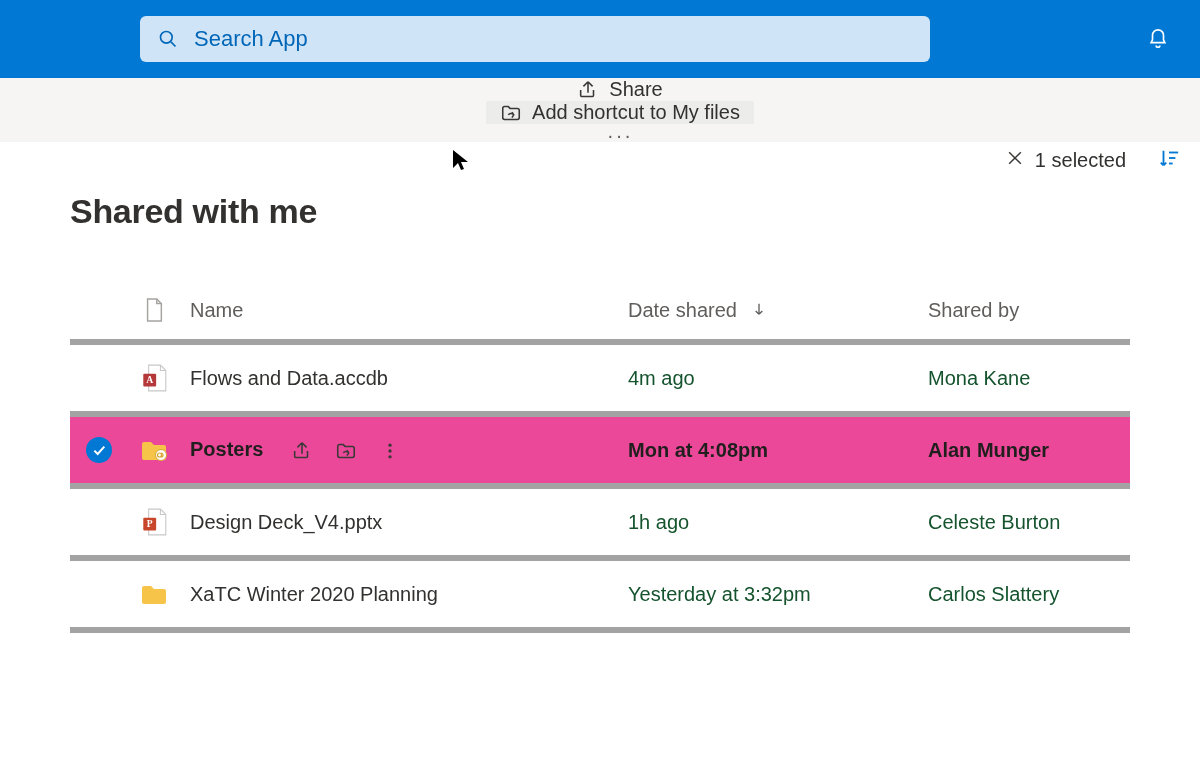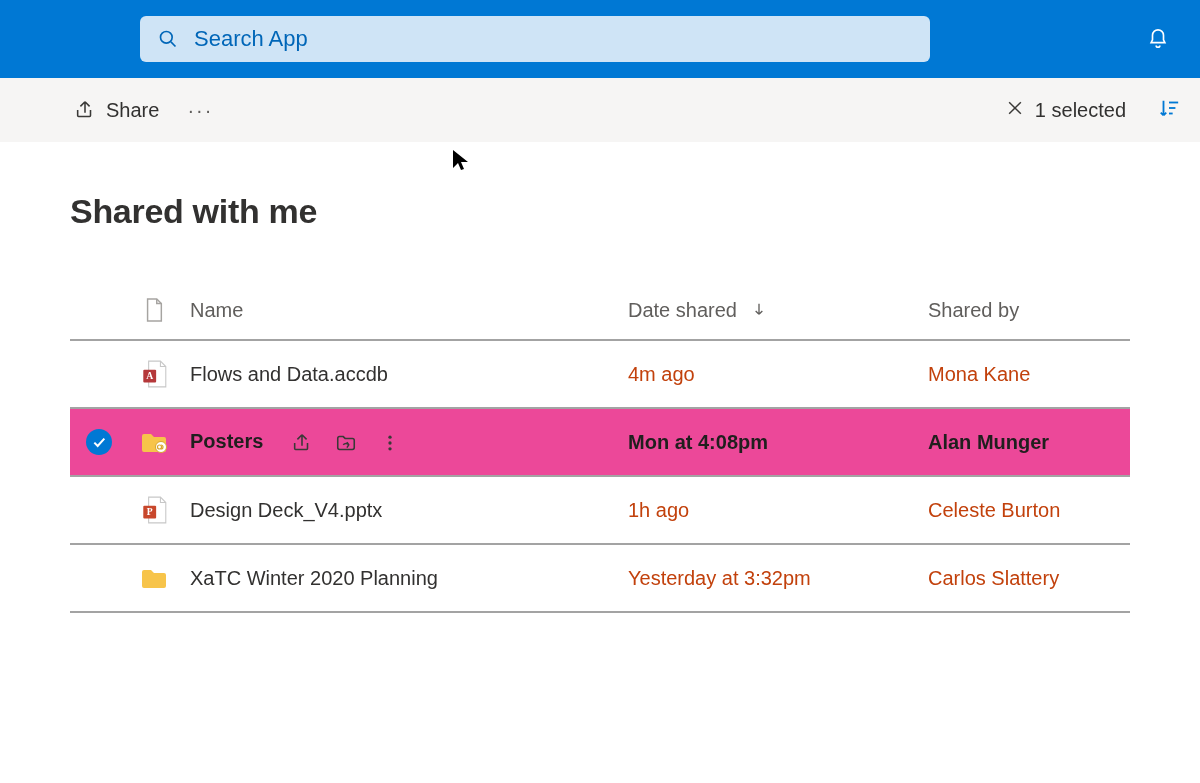--- a/index.html
+++ b/index.html
@@ -88,35 +88,35 @@
     width: 24px;
     height: 24px;
     pointer-events:none;
   }
   
   .content { padding: 30px 70px 16px 70px; }
   .page-title { font-size: 34px; font-weight: 600; margin: 20px 0 50px 0; letter-spacing:-0.3px; }
   .file-table { width:100%; border-collapse:collapse; font-size:20px; }
   .file-table th, .file-table td {
     text-align:left;
-    border-bottom:2px solid #a3a3a3;
+    border-bottom:6px solid #a3a3a3;
     vertical-align:middle;
   }
   .file-table th {
     font-weight:400;
     color:#605e5c;
     padding: 14px 8px;
   }
   .file-table td { padding: 18px 8px; color:#323130; }
   .col-check { width:62px; }
   .col-icon  { width:50px; }
   .col-name  { }
   .col-date  { width:300px; color:#605e5c; }
   .col-shared{ width:210px; color:#605e5c; }
-  .file-table td.col-date, .file-table td.col-shared { color:#c2410c; }
+  .file-table td.col-date, .file-table td.col-shared { color:#14532d; }
   tr.selected { background:#ec4899; }
   tr.selected td { font-weight:600; color:#201f1e; }
   tr.selected td.col-date, tr.selected td.col-shared { font-weight:700; color:#201f1e; }
   .check-circle {
     width:26px;height:26px;border-radius:50%;
     display:flex;align-items:center;justify-content:center;
     margin-left:8px;
   }
   .check-circle.on { background:#0078d4; }
   .row-actions { display:inline-flex; gap:22px; margin-left:28px; vertical-align:middle; }
@@ -138,29 +138,38 @@
     <input type="text" placeholder="Search App" style="">
   </div>
   <div class="bell-wrap">
     <svg viewBox="0 0 24 24" width="22" height="22" fill="none" stroke="#ffffff" stroke-width="1.8">
       <path d="M6 8a6 6 0 1112 0v5l1.5 3h-15L6 13V8z"></path>
         <path d="M10 19a2 2 0 104 0"></path>
     </svg>
   </div>
 </div>
 
-<div class="cmdbar" style="position:relative;">
+<div class="cmdbar" style="position:relative;flex-direction:column;">
   <div class="cmd">
     <span class="icon">
       <svg viewBox="0 0 24 24" width="22" height="22" fill="none" stroke="#3a3937" stroke-width="1.7">
         <path d="M4 12v6a1 1 0 001 1h12a1 1 0 001-1v-6"></path>
           <path d="M12 3l-5 5M12 3l5 5M12 3v12"></path>
       </svg>
     </span>
     <span>Share</span>
+  </div>
+  <div class="cmd active">
+    <span class="icon">
+      <svg viewBox="0 0 24 24" width="22" height="22" fill="none" stroke="#3a3937" stroke-width="1.7">
+        <path d="M3 7a2 2 0 012-2h4l2 2h8a2 2 0 012 2v8a2 2 0 01-2 2H5a2 2 0 01-2-2V7z"></path>
+        <path d="M9 14a4 4 0 016 0M13 11l2 3-2 3"></path>
+      </svg>
+    </span>
+    <span>Add shortcut to My files</span>
   </div>
   <div class="cmd">
     <span style="letter-spacing:2px;color:#605e5c;">···</span>
   </div>
 
   <div class="status-group">
     <div class="status-item">
       <span>
         <svg viewBox="0 0 24 24" width="20" height="20" fill="none" stroke="#3a3937" stroke-width="1.8">
           <line x1="5" y1="5" x2="19" y2="19"></line>

